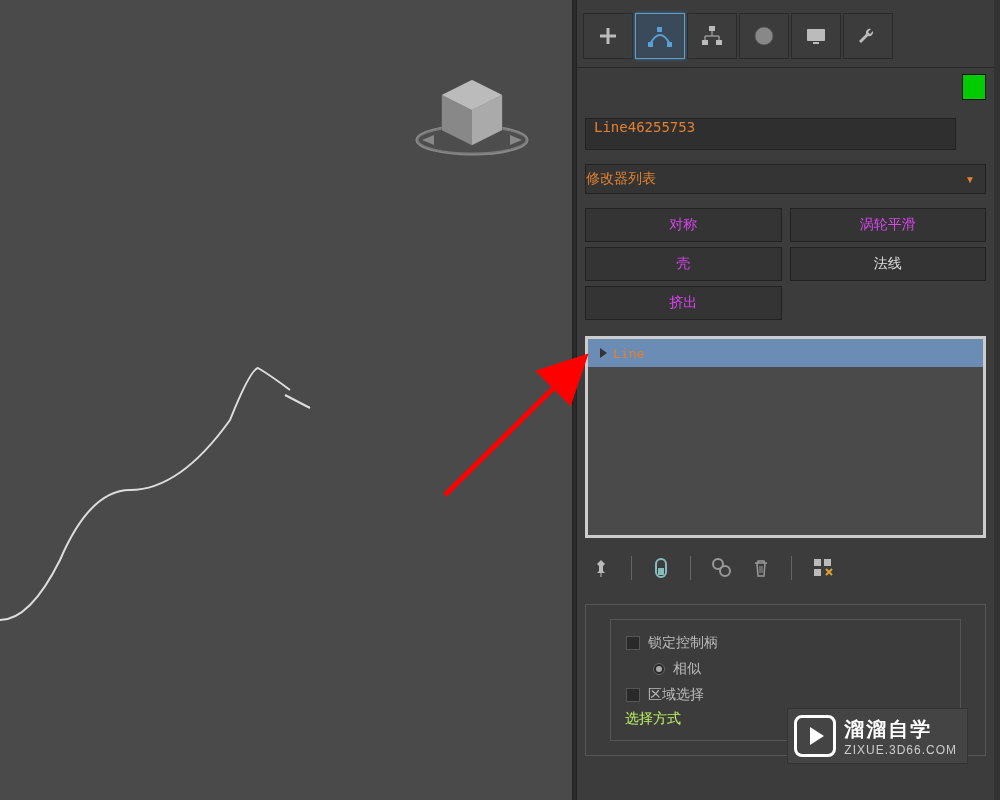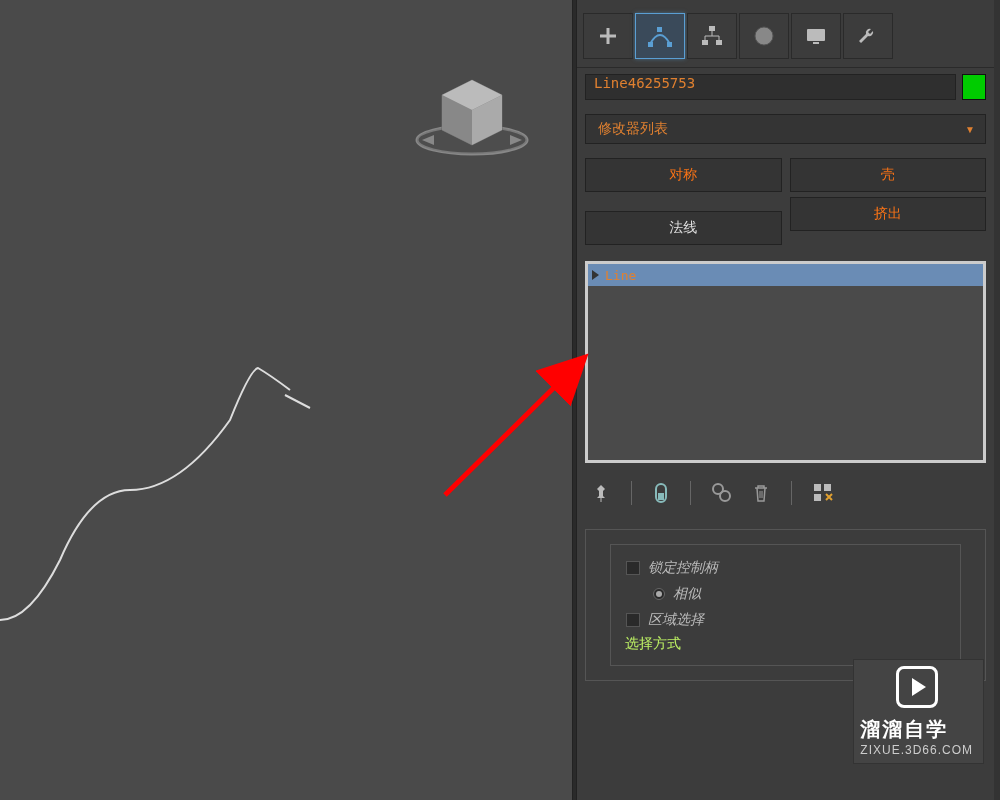--- a/index.html
+++ b/index.html
@@ -86,82 +86,83 @@
       box-shadow: 0 0 4px rgba(90,159,212,0.5);
     }
     .icon svg { display: block; }
     .name-bar {
       display: flex;
       padding: 6px 8px;
       gap: 6px;
     }
     .name-input {
       flex: 1;
-      height: 26px;
+      height: 32px;
       background: #2f2f2f;
       border: 1px solid #222;
       color: #e08030;
       padding: 0 8px;
       font-size: 14px;
       font-family: monospace;
+      margin-top: 44px;
     }
     .color-swatch {
       width: 24px;
       height: 26px;
       background: #0b0;
       border: 1px solid #111;
     }
     .modifier-list-dd {
       margin: 8px 8px 6px 8px;
       height: 30px;
       background: #343434;
       border: 1px solid #222;
       color: #e08030;
       display: flex;
       align-items: center;
-      padding: 0 12px;
+      padding: 0 0;
       font-size: 14px;
       position: relative;
     }
     .dd-arrow {
       position: absolute;
       right: 10px;
       color: #e08030;
       font-size: 10px;
     }
     .mod-grid {
       display: grid;
       grid-template-columns: 1fr 1fr;
       gap: 5px 8px;
       padding: 8px 8px;
     }
     .mod-btn {
       height: 34px;
       background: #343434;
       border: 1px solid #222;
-      color: #f97316;
+      color: #d946ef;
       font-size: 14px;
       display: flex;
       align-items: center;
       justify-content: center;
     }
-    .mod-btn.white { color: #ddd; margin-top: 14px; }
+    .mod-btn.white { color: #ddd; }
     .stack {
       margin: 8px 8px;
       border: 3px solid #ccc;
       background: #4a4a4a;
       height: 202px;
       position: relative;
     }
     .stack-item {
-      height: 22px;
+      height: 28px;
       background: #6a8cb5;
       display: flex;
       align-items: center;
-      padding: 0 0;
+      padding: 0 8px;
       gap: 6px;
     }
     .stack-arrow {
       width: 0;
       height: 0;
       border-top: 5px solid transparent;
       border-bottom: 5px solid transparent;
       border-left: 7px solid #333;
       margin-left: 4px;
     }
@@ -193,21 +194,20 @@
       border: 1px solid #555;
       padding: 10px 14px;
       color: #bbb;
       font-size: 14px;
     }
     .opt-row {
       display: flex;
       align-items: center;
       gap: 8px;
       padding: 4px 1px;
-      font-style: italic;
     }
     .opt-row.sub { padding-left: 28px; align-items: center; }
     .cbox {
       width: 14px;
       height: 14px;
       background: #2a2a2a;
       border: 1px solid #555;
     }
     .radio {
       width: 12px;
@@ -233,29 +233,28 @@
     .annotation-arrow {
       position: absolute;
       top: 335px;
       left: 425px;
       pointer-events: none;
       z-index: 100;
     }
     .watermark {
       position: absolute;
       bottom: 36px;
-      right: 16px;
+      right: 32px;
       z-index: 200;
       background: #444;
       border: 1px solid #333;
       padding: 6px 10px 6px 6px;
       display: flex;
       align-items: center;
       gap: 8px;
-      flex-direction: column;
     }
     .wm-play {
       width: 42px;
       height: 42px;
       border: 3px solid #fff;
       border-radius: 8px;
       display: flex;
       align-items: center;
       justify-content: center;
     }
@@ -357,20 +356,21 @@
       <div class="color-swatch" style="background: rgb(0, 204, 0);"></div>
     </div>
 
     <div class="modifier-list-dd">
       <span>修改器列表</span>
       <span class="dd-arrow">▼</span>
     </div>
 
     <div class="mod-grid">
       <div class="mod-btn">对称</div>
+      <div class="mod-btn">涡轮平滑</div>
       <div class="mod-btn">壳</div>
       <div class="mod-btn white">法线</div>
       <div class="mod-btn">挤出</div>
     </div>
 
     <div class="stack">
       <div class="stack-item">
         <div class="stack-arrow"></div>
         <span class="stack-text">Line</span>
       </div>

